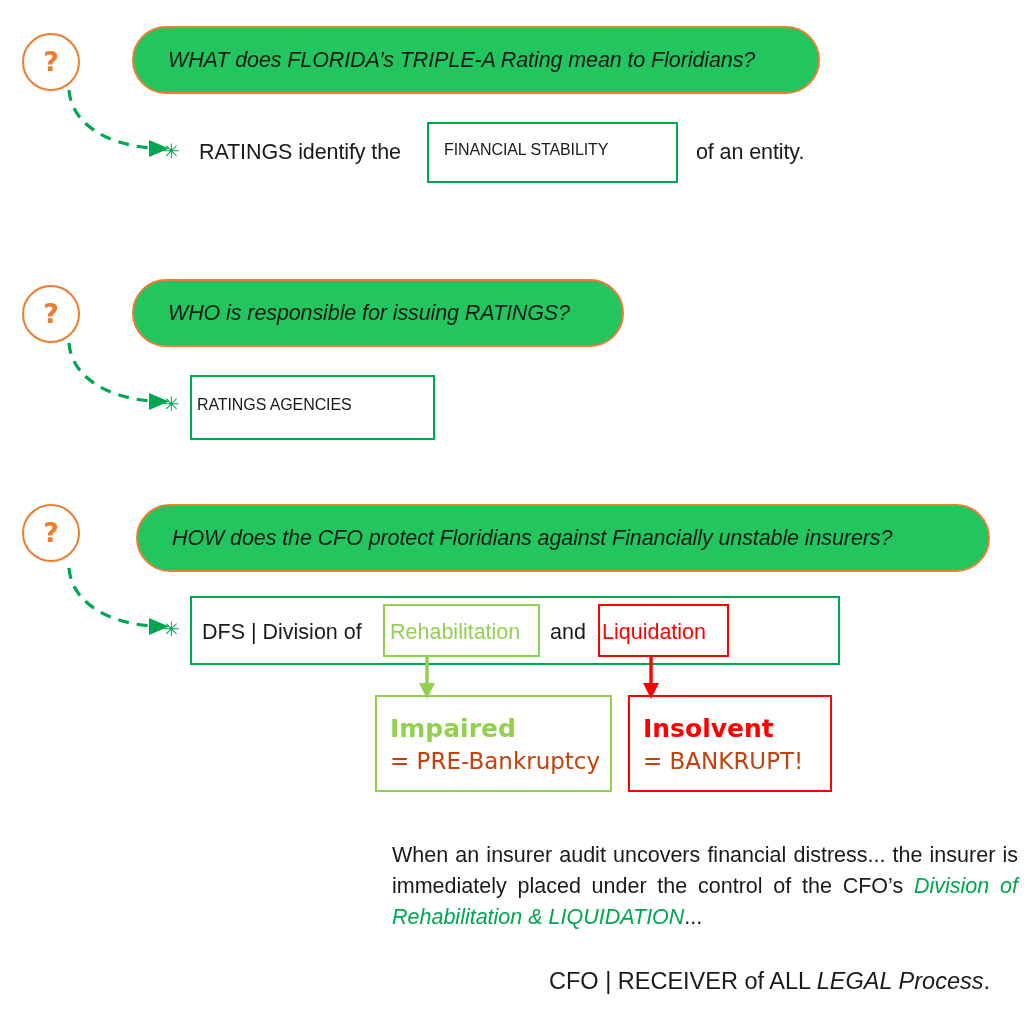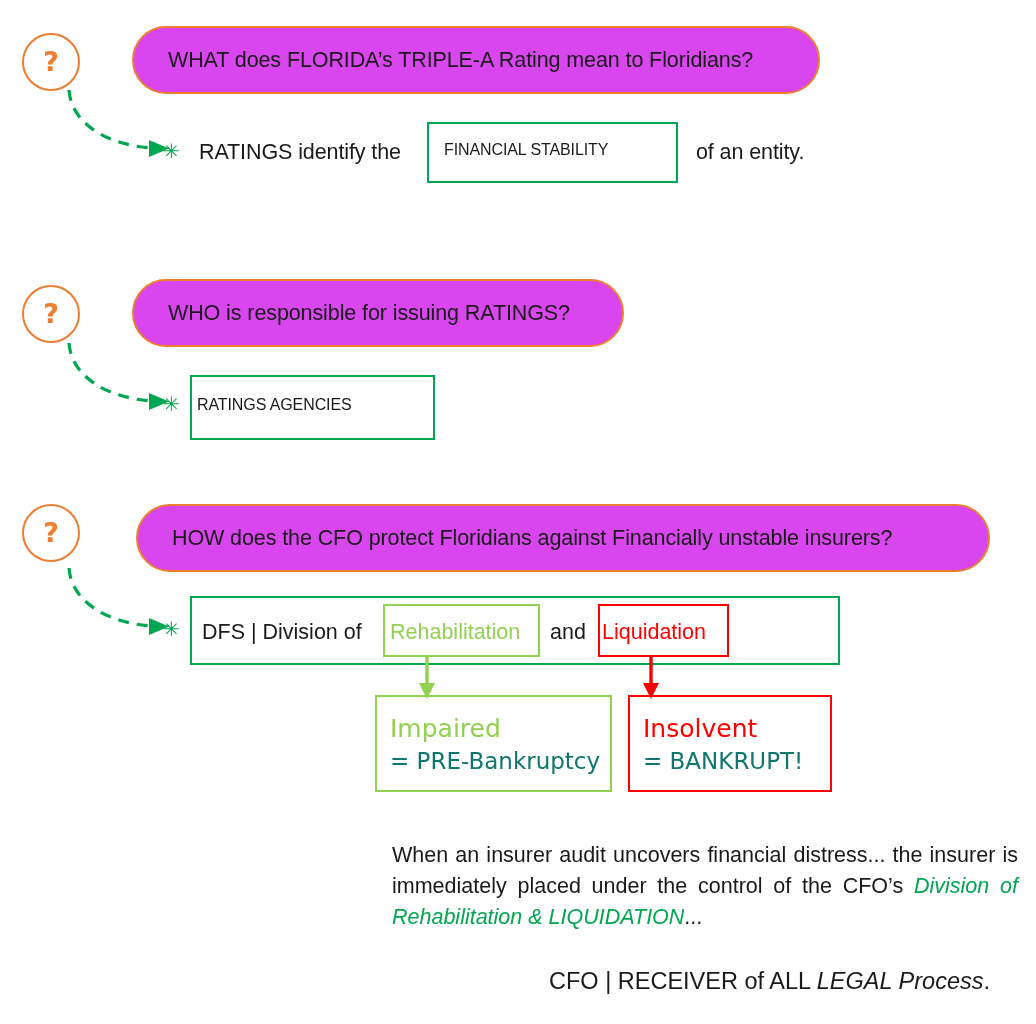--- a/index.html
+++ b/index.html
@@ -27,23 +27,24 @@
     text-align:center;
     font-family:"DejaVu Sans", sans-serif;
   }
 
   
   .pill{
     position:absolute;
     box-sizing:border-box;
     border:2.2px solid #ED7D31;
     border-radius:40px;
-    background:#d946ef;
+    background:#22c55e;
     display:flex;
     align-items:center;
+    font-style:italic;
   }
   .pill-text{
     padding-left:34px;
     font-size:21.5px;
     color:#1a1a1a;
     letter-spacing:-0.1px;
     white-space:nowrap;
     font-family:"Liberation Sans", sans-serif;
   }
 
@@ -88,28 +89,29 @@
   }
   .tag-green{color:#92D050;}
   .tag-red{color:#FF0000;}
 
   
   .card-title{
     position:absolute;
     font-size:25px;
     font-family:"DejaVu Sans", sans-serif;
     white-space:nowrap;
+    font-weight:bold;
   }
   .card-title.green{color:#92D050;}
   .card-title.red{color:#FF0000;}
   .card-sub{
     position:absolute;
     font-size:23px;
     font-family:"DejaVu Sans", sans-serif;
-    color:#0f766e;
+    color:#c2410c;
     white-space:nowrap;
   }
 
   
   .para{
     position:absolute;
     font-size:21.5px;
     line-height:31px;
     color:#1a1a1a;
     text-align:justify;

